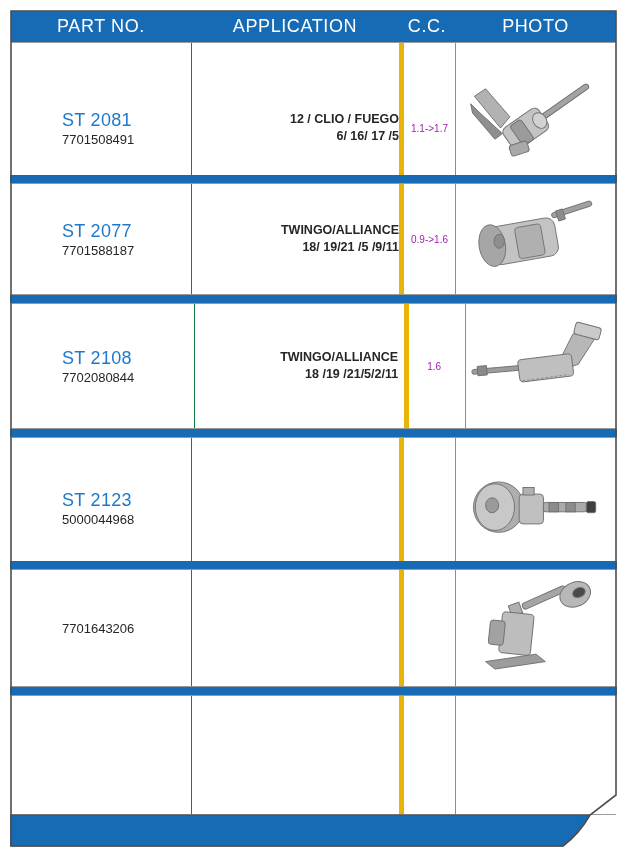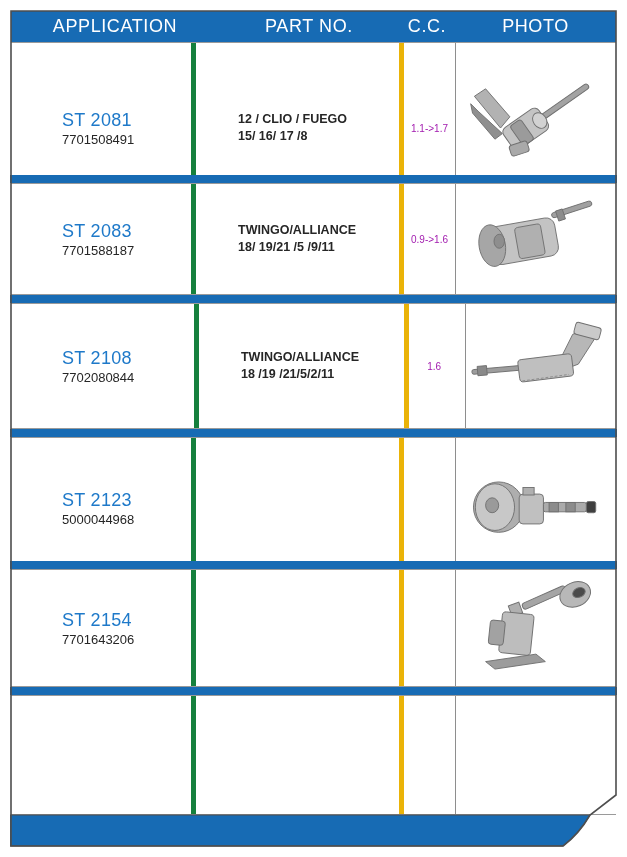--- a/index.html
+++ b/index.html
@@ -9,22 +9,22 @@
 
   .header-bar{position:absolute;left:1px;top:1px;width:605px;height:31px;background:#176BB4;
               display:flex;align-items:center;color:#ffffff;font-size:18px;letter-spacing:.6px;}
   .hcol{text-align:center;}
   .hcol.w1{width:180px;} .hcol.w2{width:208px;} .hcol.w3{width:56px;} .hcol.w4{flex:1;}
 
   .row{position:absolute;left:1px;width:605px;display:flex;box-sizing:border-box;
        border-top:1px solid #9a9a9a;border-bottom:1px solid #9a9a9a;background:#ffffff;}
   .cell{box-sizing:border-box;height:100%;}
   .c1{width:180px;display:flex;flex-direction:column;justify-content:center;padding-left:51px;}
-  .c2{width:208px;border-left:5px solid #15803d;display:flex;flex-direction:column;
-      justify-content:center;padding-left:42px;}
+  .c2{width:208px;border-left:1px solid #15803d;display:flex;flex-direction:column;
+      justify-content:center;padding-left:42px;align-items:flex-end;}
   .c3{width:56px;border-left:5px solid #eab308;display:flex;align-items:center;justify-content:center;
       font-size:10px;color:#a21caf;}
   .c4{flex:1;border-left:1px solid #8e8e8e;display:flex;align-items:center;justify-content:center;}
 
   .st{font-size:18px;color:#1E79C9;letter-spacing:.3px;}
   .oem{font-size:13px;font-weight:400;color:#262626;margin-top:1px;}
   .app{font-size:12.5px;font-weight:700;color:#262626;line-height:17px;white-space:pre;}
 
   .bar{position:absolute;left:0;width:607px;height:8px;background:#176BB4;}
   .r1{top:32px;height:172px;} .r2{top:173px;height:112px;} .r3{top:293px;height:126px;gap:6px;}
@@ -34,55 +34,55 @@
   .outline-svg{position:absolute;left:0;top:0;width:607px;height:837px;z-index:5;pointer-events:none;}
   .photo-svg{display:block;}
 </style>
 </head>
 <body>
 
 <div class="canvas">
   <div class="sheet">
 
     <div class="header-bar">
+      <div class="hcol w1">PART NO.</div>
       <div class="hcol w2">APPLICATION</div>
-      <div class="hcol w1">PART NO.</div>
       <div class="hcol w3">C.C.</div>
       <div class="hcol w4">PHOTO</div>
     </div>
 
     <div class="row r1">
       <div class="cell c1">
         <div class="st">ST 2081</div>
         <div class="oem">7701508491</div>
       </div>
       <div class="cell c2">
         <div class="app">12 / CLIO / FUEGO</div>
-        <div class="app">15/ 16/ 17 /8</div>
+        <div class="app">6/ 16/ 17 /5</div>
       </div>
       <div class="cell c3">1.1-&gt;1.7</div>
       <div class="cell c4">
         <svg class="photo-svg" width="150" height="112" viewBox="0 0 160 120">
           <g stroke="#707070" stroke-width="1">
             <rect x="72" y="56" width="78" height="6" rx="3" fill="#a3a3a3" transform="rotate(-35 72 59)"></rect>
             <polygon points="14,26 26,18 52,48 42,60" fill="#b2b2b2"></polygon>
             <polygon points="10,34 18,42 44,66 36,72 12,44" fill="#8f8f8f"></polygon>
             <rect x="46" y="47" width="46" height="28" rx="6" fill="#c4c4c4" transform="rotate(-35 69 61)"></rect>
             <rect x="58" y="52" width="14" height="26" rx="3" fill="#9b9b9b" transform="rotate(-35 65 65)"></rect>
             <rect x="52" y="76" width="20" height="12" rx="3" fill="#a9a9a9" transform="rotate(-18 62 82)"></rect>
             <ellipse cx="84" cy="52" rx="7" ry="9" fill="#d2d2d2" transform="rotate(-35 84 52)"></ellipse>
           </g>
         </svg>
       </div>
     </div>
     <div class="bar b1"></div>
 
     <div class="row r2">
       <div class="cell c1">
-        <div class="st">ST 2083</div>
+        <div class="st">ST 2077</div>
         <div class="oem">7701588187</div>
       </div>
       <div class="cell c2">
         <div class="app">TWINGO/ALLIANCE</div>
         <div class="app">18/ 19/21 /5 /9/11</div>
       </div>
       <div class="cell c3">0.9-&gt;1.6</div>
       <div class="cell c4">
         <svg class="photo-svg" width="150" height="105" viewBox="0 0 160 120">
           <g stroke="#707070" stroke-width="1">
@@ -146,21 +146,20 @@
             <rect x="112" y="53" width="10" height="10" fill="#8c8c8c"></rect>
             <rect x="134" y="52" width="10" height="12" rx="2" fill="#3f3f3f"></rect>
           </g>
         </svg>
       </div>
     </div>
     <div class="bar b4"></div>
 
     <div class="row r5">
       <div class="cell c1">
-        <div class="st">ST 2154</div>
         <div class="oem">7701643206</div>
       </div>
       <div class="cell c2">
         <div class="app"></div>
         <div class="app"></div>
       </div>
       <div class="cell c3"></div>
       <div class="cell c4">
         <svg class="photo-svg" width="150" height="112" viewBox="0 0 160 120">
           <g stroke="#707070" stroke-width="1">

